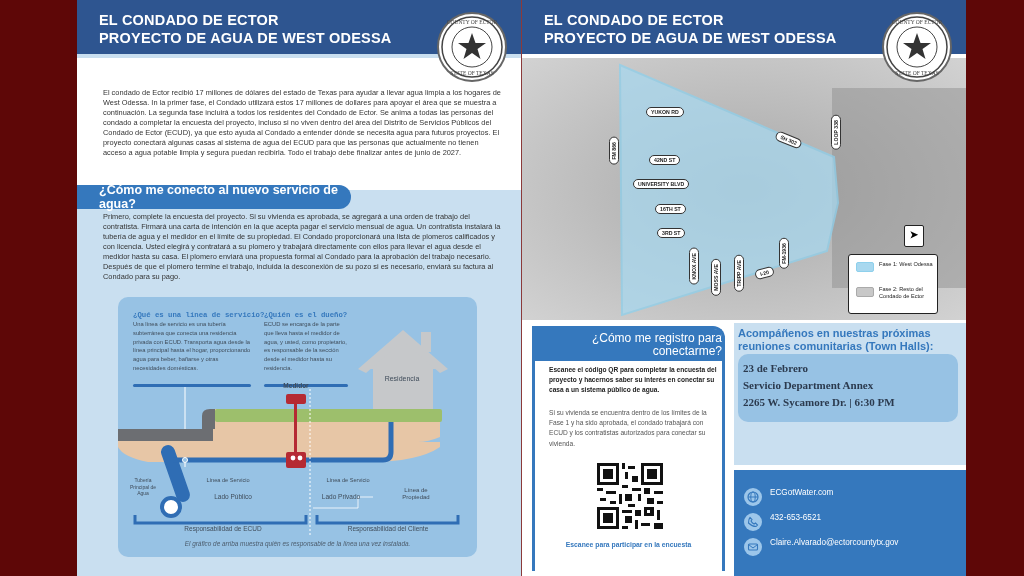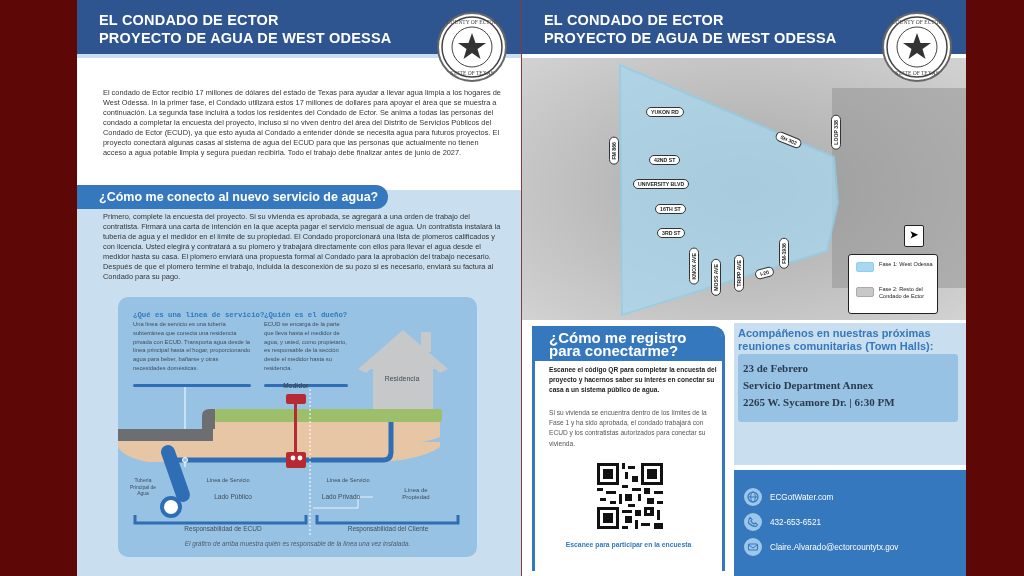--- a/index.html
+++ b/index.html
@@ -11,21 +11,21 @@
   #page-right { left: 522px; width: 444px; background: #ffffff; }
 
   .header { position: absolute; left: 0; top: 0; width: 444px; height: 54px; background: #2e5590; padding-left: 13px; }
   .header-title { position: absolute; left: 22px; top: 11px; color: #fff; font-weight: bold; font-size: 14.5px; line-height: 18px; letter-spacing: 0.2px; }
   .seal { position: absolute; right: 14px; top: 12px; width: 70px; height: 70px; border-radius: 50%; background: #fff; border: 2px solid #666; display: flex; align-items: center; justify-content: center; z-index: 5; }
   .seal svg { width: 64px; height: 64px; }
 
   .white-band { position: absolute; left: 0; top: 58px; width: 444px; height: 132px; background: #fff; }
   .pill { position: absolute; left: 0; background: #3578bd; color: #fff; font-weight: bold; border-radius: 0 14px 14px 0; padding-left: 22px; display: flex; align-items: center; }
   #pill-1 { top: 65px; width: 291px; height: 22px; font-size: 11px; }
-  #pill-2 { top: 185px; width: 311px; height: 24px; font-size: 12.5px; }
+  #pill-2 { top: 185px; width: 274px; height: 24px; font-size: 12.5px; }
 
   .para { position: absolute; left: 26px; width: 400px; font-size: 7.4px; line-height: 10px; color: #333; }
   #para-1 { top: 88px; }
   #para-2 { top: 212px; width: 405px; }
 
   .diagram { position: absolute; left: 41px; top: 297px; width: 359px; height: 260px; background: #97c2e4; border-radius: 10px; overflow: hidden; }
   .dg-h { position: absolute; color: #3578bd; font-weight: bold; font-size: 7.3px; font-family: Liberation Mono, monospace; }
   .dg-t { position: absolute; color: #3f4c5a; font-size: 5.8px; line-height: 8.8px; font-family: "Liberation Sans Narrow", "Liberation Sans", sans-serif; }
   .dg-bar { position: absolute; height: 3px; background: #2f6db4; border-radius: 2px; }
   .dg-label { position: absolute; color: #3f4c5a; font-size: 6.5px; text-align: center; }
@@ -33,32 +33,32 @@
 
   .map { position: absolute; left: 0; top: 58px; width: 444px; height: 262px; background: #b8b8b8; overflow: hidden; }
   .map-label { position: absolute; background: #fff; border: 1px solid #333; border-radius: 6px; font-size: 5.2px; font-weight: bold; color: #222; padding: 1px 4px; white-space: nowrap; }
   .map-label.v { writing-mode: vertical-rl; transform: rotate(180deg); padding: 4px 1px; }
   .legend { position: absolute; left: 326px; top: 196px; width: 90px; height: 60px; background: #fff; border: 1.5px solid #222; border-radius: 3px; }
   .legend-swatch { position: absolute; left: 7px; width: 18px; height: 10px; border-radius: 2px; }
   .legend-text { position: absolute; left: 30px; font-size: 5.6px; line-height: 7px; color: #222; }
   .north { position: absolute; left: 382px; top: 167px; width: 20px; height: 22px; background: #fff; border: 1.5px solid #222; border-radius: 2px; font-size: 10px; text-align: center; line-height: 18px; font-weight: bold; }
 
   .reg-card { position: absolute; left: 10px; top: 326px; width: 193px; height: 245px; border: 3px solid #3578bd; border-radius: 0 12px 0 0; background: #fff; border-bottom: none; }
-  .reg-head { position: absolute; left: 0; top: 0; width: 100%; height: 32px; background: #3578bd; color: #fff; font-weight: bold; font-size: 15px; line-height: 12.5px; padding: 3px 0 0 14px; border-radius: 0 8px 0 0; }
+  .reg-head { position: absolute; left: 0; top: 0; width: 100%; height: 32px; background: #3578bd; color: #fff; font-weight: normal; font-size: 12px; line-height: 12.5px; padding: 3px 0 0 14px; border-radius: 0 8px 0 0; text-align: right; }
   .reg-bold { position: absolute; left: 14px; top: 36px; width: 172px; font-size: 6.6px; line-height: 10.2px; font-weight: bold; color: #222; }
   .reg-text { position: absolute; left: 14px; top: 79px; width: 172px; font-size: 6.6px; line-height: 10.2px; color: #555; }
   .qr { position: absolute; left: 62px; top: 134px; width: 66px; height: 66px; }
   .reg-cta { position: absolute; left: 0; width: 100%; top: 212px; text-align: center; color: #3578bd; font-weight: bold; font-size: 6.8px; }
 
   .townhall { position: absolute; left: 212px; top: 323px; width: 232px; height: 142px; background: #c9dff0; }
   .th-head { position: absolute; left: 4px; top: 4px; width: 220px; color: #3578bd; font-weight: bold; font-size: 11px; line-height: 12.5px; }
-  .th-box { position: absolute; left: 4px; top: 31px; width: 220px; height: 68px; background: #97c2e4; border-radius: 3px; padding: 6px 0 0 5px; font-family: "Liberation Serif", serif; font-weight: bold; color: #2b3a4e; font-size: 11px; line-height: 17px; }
+  .th-box { position: absolute; left: 4px; top: 31px; width: 220px; height: 68px; background: #97c2e4; border-radius: 10px; padding: 6px 0 0 5px; font-family: "Liberation Serif", serif; font-weight: bold; color: #2b3a4e; font-size: 11px; line-height: 17px; }
 
   .contact { position: absolute; left: 212px; top: 470px; width: 232px; height: 106px; background: #3578bd; }
-  .contact-row { position: absolute; left: 10px; height: 18px; display: flex; align-items: center; }
+  .contact-row { position: absolute; left: 10px; height: 18px; display: flex; align-items: flex-start; }
   .contact-icon { width: 18px; height: 18px; border-radius: 50%; background: #9cc6ea; display: flex; align-items: center; justify-content: center; margin-right: 8px; }
   .contact-text { color: #fff; font-size: 8.2px; }
 
   .divider { position: absolute; left: 521px; top: 0; width: 1px; height: 576px; background: #8b3a3a; }
 </style>
 </head>
 <body>
 
 <div class="page" id="page-left">
   <div class="header">

